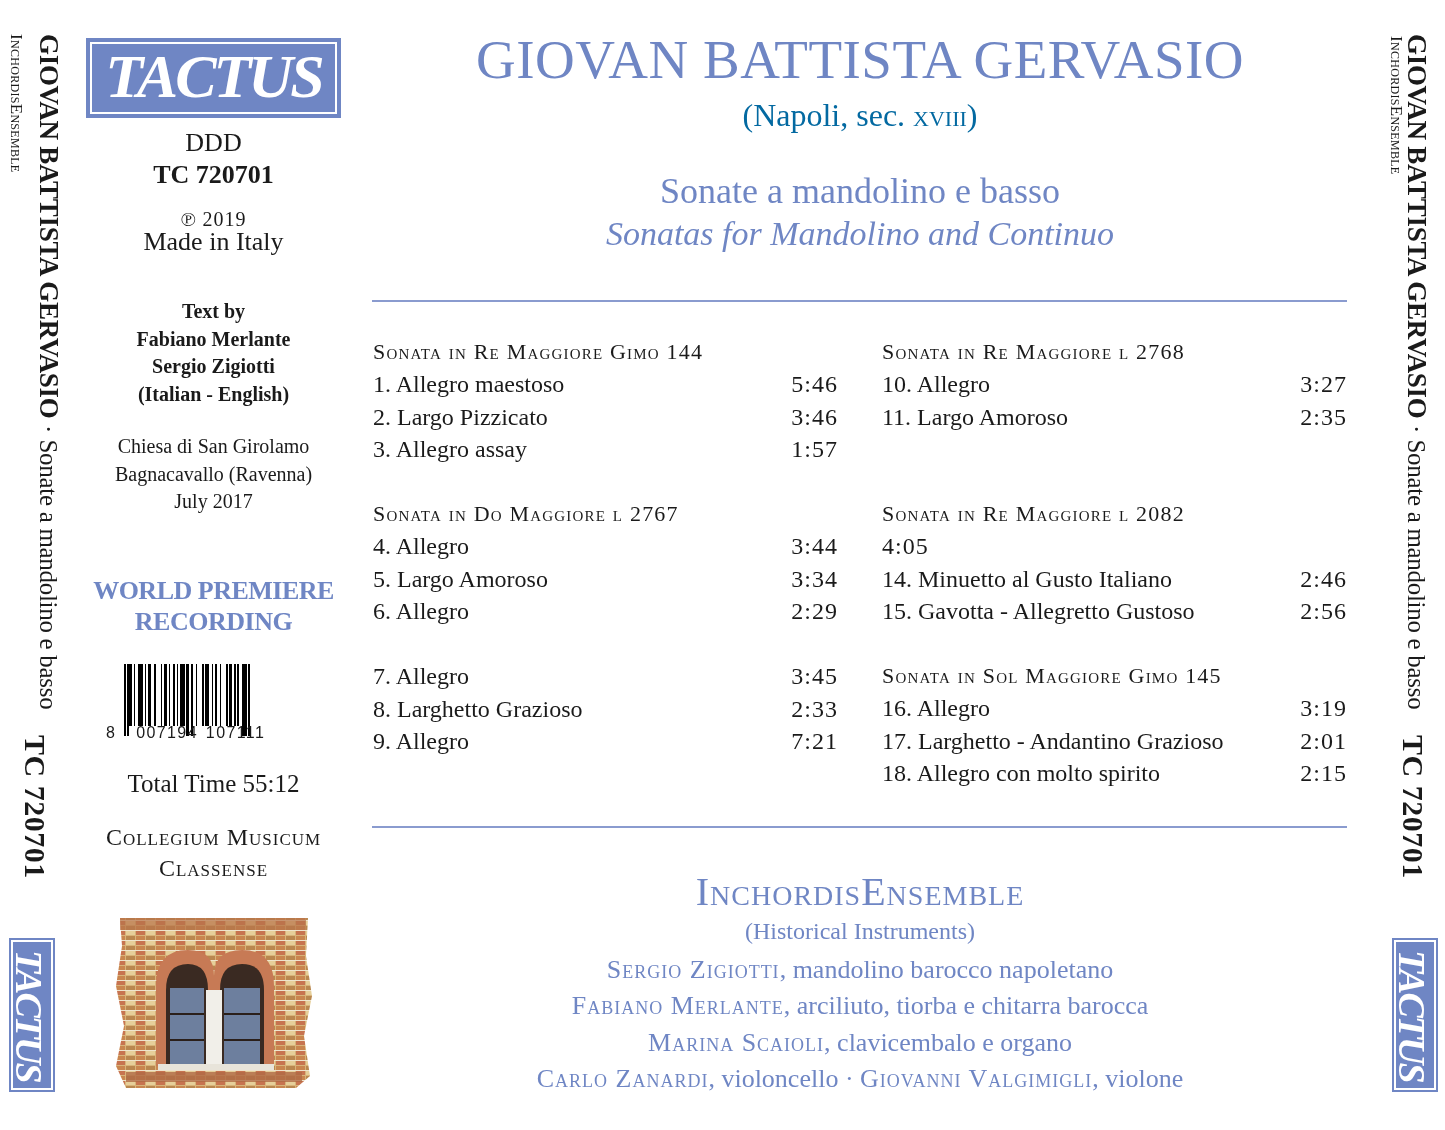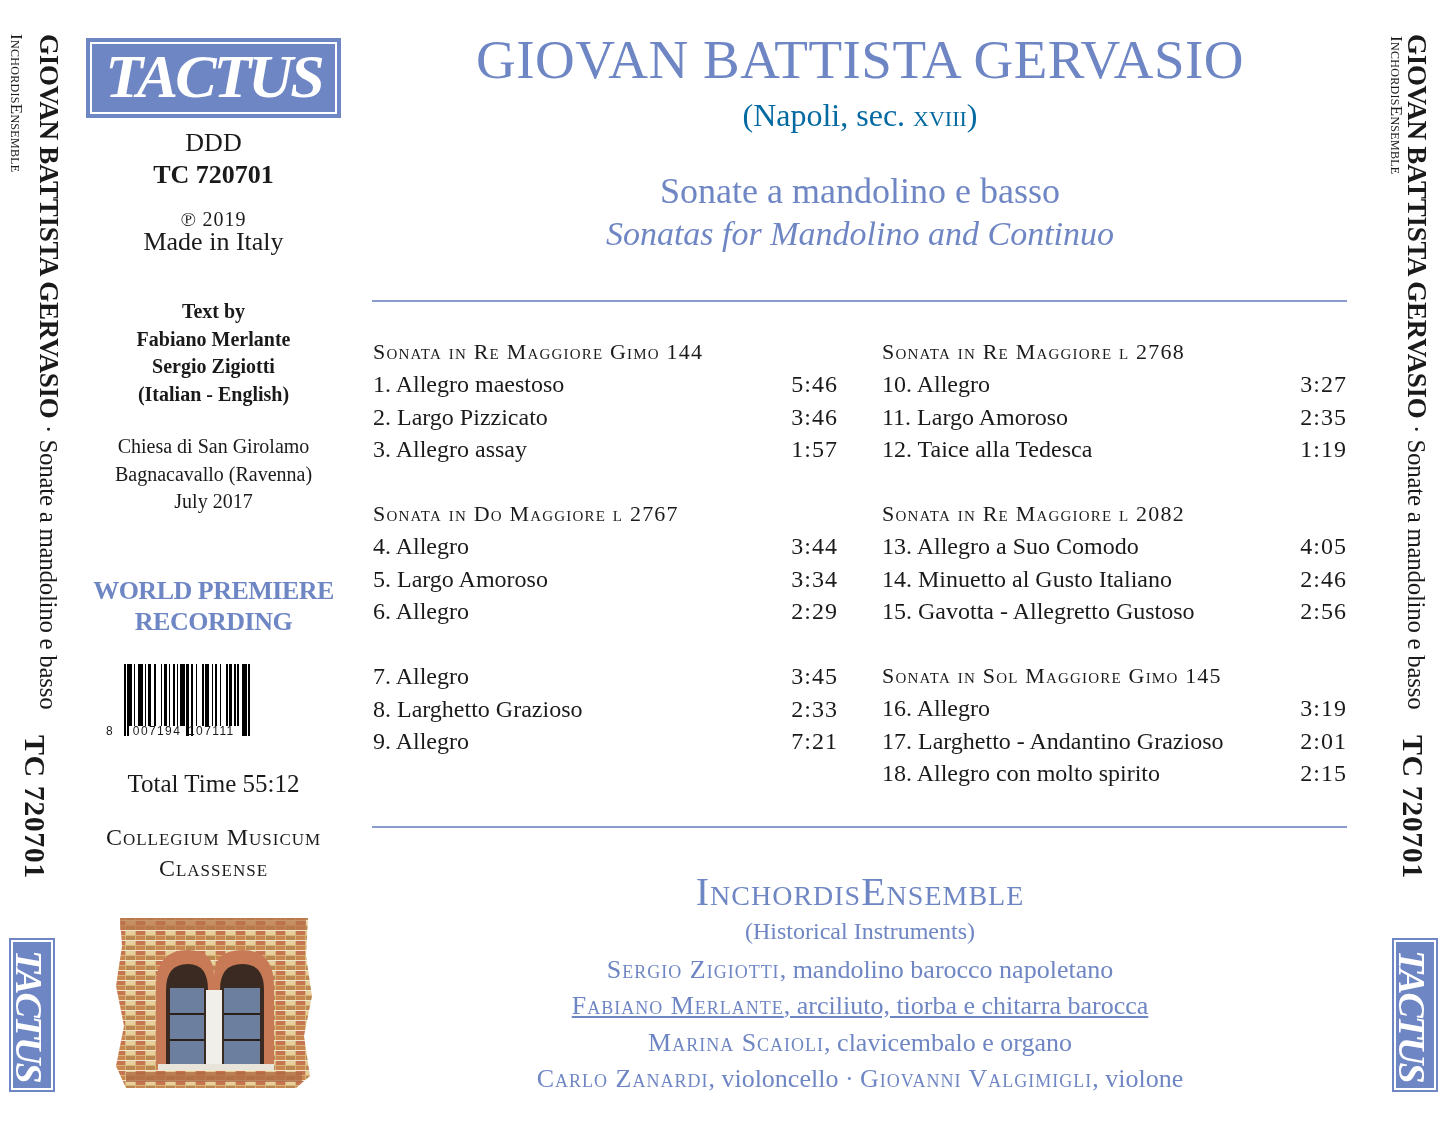--- a/index.html
+++ b/index.html
@@ -33,21 +33,21 @@
   .pyear { top:208px; font-size:20px; letter-spacing:1px;text-align:center; }
   .made { top:227px; font-size:26px; }
   .textby { top:298px; font-size:20px; font-weight:bold; line-height:27.5px; }
   .recorded { top:433px; font-size:20px; line-height:27.5px; }
   .premiere { top:575px; font-size:26px; font-weight:bold; color:#6f86c4; line-height:31px; letter-spacing:-0.5px; }
   .barcode { left:124px; top:664px; width:184px; height:78px; }
   .bars { position:absolute; left:0; top:0; width:184px; height:72px; display:flex; align-items:flex-start; }
   .bars i { display:block; background:#000; height:62px; }
   .bars i.long { height:72px; }
   .bars i.sp { background:transparent; }
-  .bc-digits { position:absolute; top:60px; left:-18px; font-family:"Liberation Sans",sans-serif; font-size:12px; letter-spacing:1.4px; white-space:nowrap; }
+  .bc-digits { position:absolute; top:60px; left:-18px; font-family:"Liberation Sans",sans-serif; font-size:16px; letter-spacing:1.4px; white-space:nowrap; }
   .total { top:770px; font-size:25px; }
   .collab { top:822px; font-size:24px; line-height:31px; }
   .collab .sc { font-variant:small-caps; letter-spacing:1px; }
   .building { left:116px; top:916px; width:196px; height:174px; }
 
   
   .composer { left:370px; width:980px; top:28px; text-align:center; color:#6f86c4; font-size:55px; letter-spacing:0.5px; }
   .napoli { left:370px; width:980px; top:97px; text-align:center; color:#0369a1; font-size:32px; }
   .napoli .sc { font-variant:small-caps; }
   .sonate-it { left:370px; width:980px; top:170px; text-align:center; color:#6f86c4; font-size:36px; }
@@ -275,29 +275,24 @@
     <div class="group" style="top: 0px;">
       <div class="g-title">Sonata in Re Maggiore l 2768</div>
       <div class="track">
         <span>10. Allegro</span>
         <span class="dur">3:27</span>
       </div>
       <div class="track">
         <span>11. Largo Amoroso</span>
         <span class="dur">2:35</span>
       </div>
-      <div class="track">
-        <span>12. Taice alla Tedesca</span>
-        <span class="dur">1:19</span>
-      </div>
     </div>
     <div class="group" style="top: 162px;">
       <div class="g-title">Sonata in Re Maggiore l 2082</div>
       <div class="track">
-        <span>13. Allegro a Suo Comodo</span>
         <span class="dur">4:05</span>
       </div>
       <div class="track">
         <span>14. Minuetto al Gusto Italiano</span>
         <span class="dur">2:46</span>
       </div>
       <div class="track">
         <span>15. Gavotta - Allegretto Gustoso</span>
         <span class="dur">2:56</span>
       </div>
@@ -319,21 +314,21 @@
     </div>
   </div>
 
 <div class="abs rule" style="top:826px;"></div>
 
 <div class="abs ensemble">InchordisEnsemble</div>
 <div class="abs hist">(Historical Instruments)</div>
 <div class="abs member" style="top:955px;">
   <span class="sc">Sergio Zigiotti</span><span>, mandolino barocco napoletano</span>
 </div>
-<div class="abs member" style="top:991px;text-decoration:underline;">
+<div class="abs member" style="top:991px;">
   <span class="sc">Fabiano Merlante</span><span>, arciliuto, tiorba e chitarra barocca</span>
 </div>
 <div class="abs member" style="top:1028px;">
   <span class="sc">Marina Scaioli</span><span>, clavicembalo e organo</span>
 </div>
 <div class="abs member" style="top:1064px;">
   <span class="sc">Carlo Zanardi</span><span>, violoncello · </span><span class="sc">Giovanni Valgimigli</span><span>, violone</span>
 </div>
 
 </body></html>

